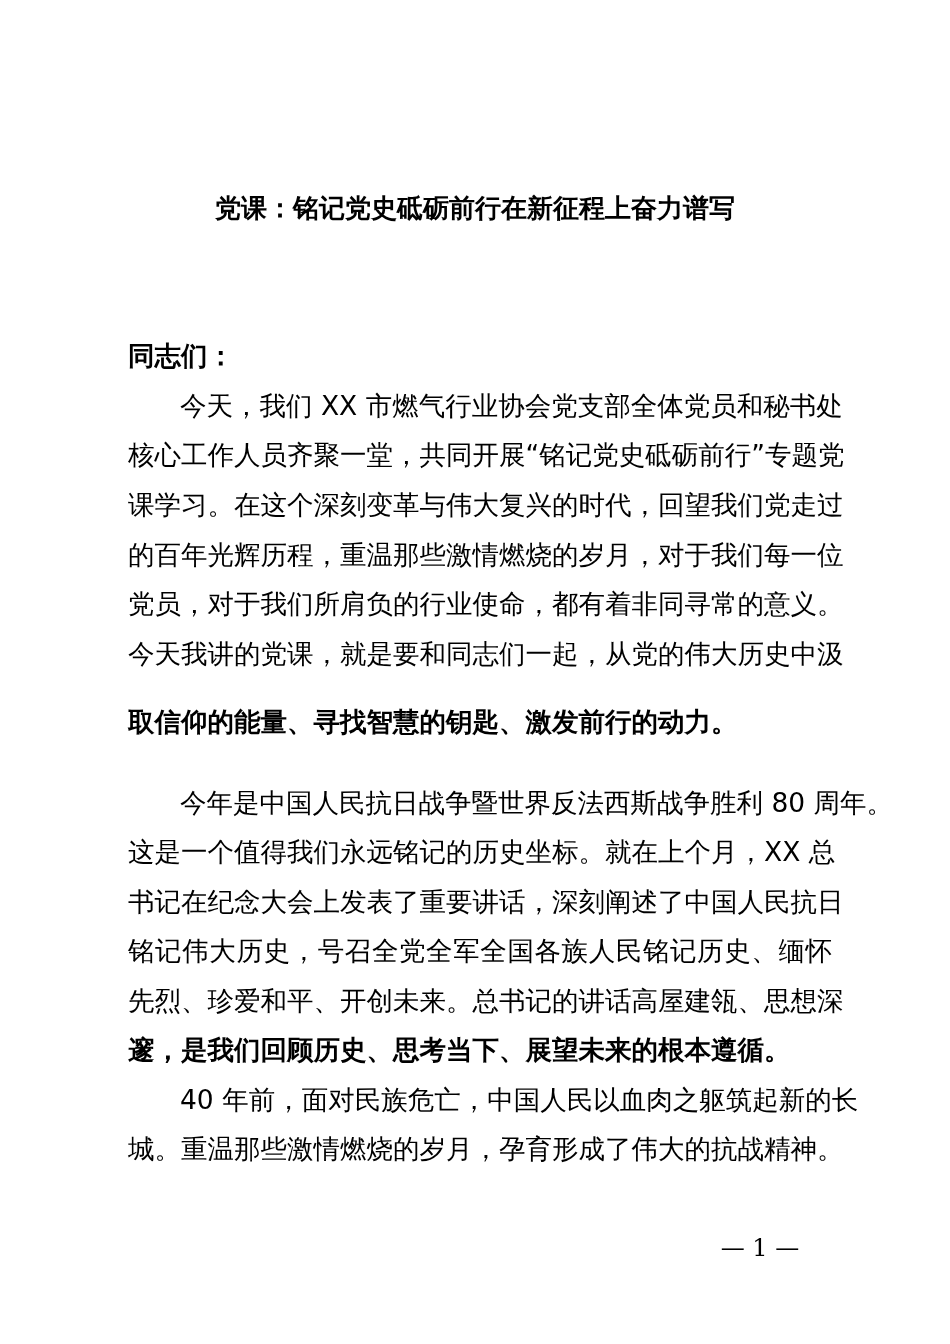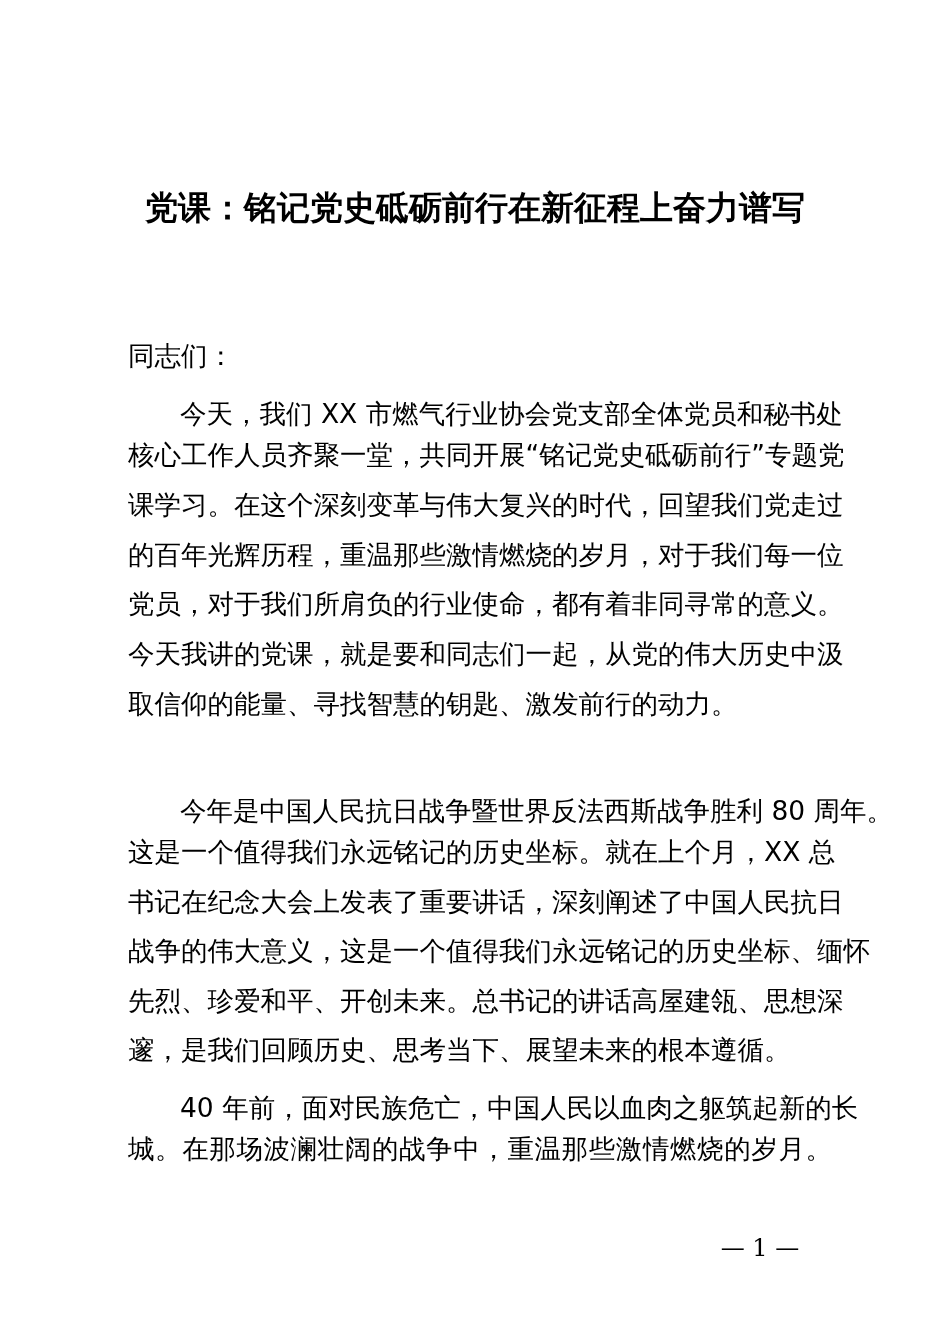--- a/index.html
+++ b/index.html
@@ -1,59 +1,59 @@
 <!DOCTYPE html>
 <html><head>
 <meta charset="utf-8">
 <style>
   html, body { margin: 0; padding: 0; background: #ffffff; }
   body { width: 950px; height: 1344px; position: relative; overflow: hidden; color: #000; }
   .page { position: absolute; left: 0; top: 0; width: 950px; height: 1344px; background: #fff; }
   .title {
     position: absolute; left: 0; width: 950px; text-align: center;
     font-family: "DejaVu Sans", "Liberation Sans", sans-serif;
-    font-weight: bold; font-size: 33px; line-height: 48px; letter-spacing: 0px;
+    font-weight: bold; font-size: 26px; line-height: 48px; letter-spacing: 0px;
   }
   .t1 { top: 184px; }
   .t2 { top: 233px; }
   .line {
     position: absolute; left: 128px; width: 704px;
     font-family: "DejaVu Sans", "Liberation Sans", sans-serif;
     font-size: 26.5px; line-height: 36px; white-space: nowrap;
     text-align: justify; text-align-last: justify;
   }
-  .line.last { text-align-last: left; }
-  .indent { padding-left: 52px; width: 652px; margin-top: 8px; }
+  .line.last { text-align-last: left; font-weight: bold; }
+  .indent { padding-left: 52px; width: 652px; }
   .heading { font-weight: bold; text-align-last: left; }
   .page-num {
     position: absolute; top: 1232px; left: 720px; width: 80px; text-align: center;
     font-family: "DejaVu Serif", "Liberation Serif", serif; font-size: 24px; line-height: 32px;
   }
 </style>
 </head>
 <body>
 
 <div class="page">
   <div class="title t1">党课：铭记党史砥砺前行在新征程上奋力谱写</div>
 
   <div class="line last" style="top:338px;">同志们：</div>
 
   <div class="line indent" style="top:388px;">今天，我们 XX 市燃气行业协会党支部全体党员和秘书处</div>
   <div class="line" style="top:437px;">核心工作人员齐聚一堂，共同开展“铭记党史砥砺前行”专题党</div>
   <div class="line" style="top:487px;">课学习。在这个深刻变革与伟大复兴的时代，回望我们党走过</div>
   <div class="line" style="top:537px;">的百年光辉历程，重温那些激情燃烧的岁月，对于我们每一位</div>
   <div class="line" style="top:586px;">党员，对于我们所肩负的行业使命，都有着非同寻常的意义。</div>
   <div class="line" style="top:636px;">今天我讲的党课，就是要和同志们一起，从党的伟大历史中汲</div>
-  <div class="line last" style="top:686px;">取信仰的能量、寻找智慧的钥匙、激发前行的动力。</div>
+  <div class="line last" style="top:704px;">取信仰的能量、寻找智慧的钥匙、激发前行的动力。</div>
 
 
   <div class="line indent" style="top:785px;">今年是中国人民抗日战争暨世界反法西斯战争胜利 80 周年。</div>
   <div class="line" style="top:884px;">书记在纪念大会上发表了重要讲话，深刻阐述了中国人民抗日</div>
   <div class="line" style="top:834px;">这是一个值得我们永远铭记的历史坐标。就在上个月，XX 总</div>
-  <div class="line" style="top:933px;">战争的伟大意义，这是一个值得我们永远铭记的历史坐标、缅怀</div>
+  <div class="line" style="top:933px;">铭记伟大历史，号召全党全军全国各族人民铭记历史、缅怀</div>
   <div class="line" style="top:983px;">先烈、珍爱和平、开创未来。总书记的讲话高屋建瓴、思想深</div>
   <div class="line last" style="top:1032px;">邃，是我们回顾历史、思考当下、展望未来的根本遵循。</div>
 
   <div class="line indent" style="top:1082px;">40 年前，面对民族危亡，中国人民以血肉之躯筑起新的长</div>
-  <div class="line" style="top:1131px;">城。在那场波澜壮阔的战争中，重温那些激情燃烧的岁月。</div>
+  <div class="line" style="top:1131px;">城。重温那些激情燃烧的岁月，孕育形成了伟大的抗战精神。</div>
 
   <div class="page-num">— 1 —</div>
 </div>
 
 </body></html>

